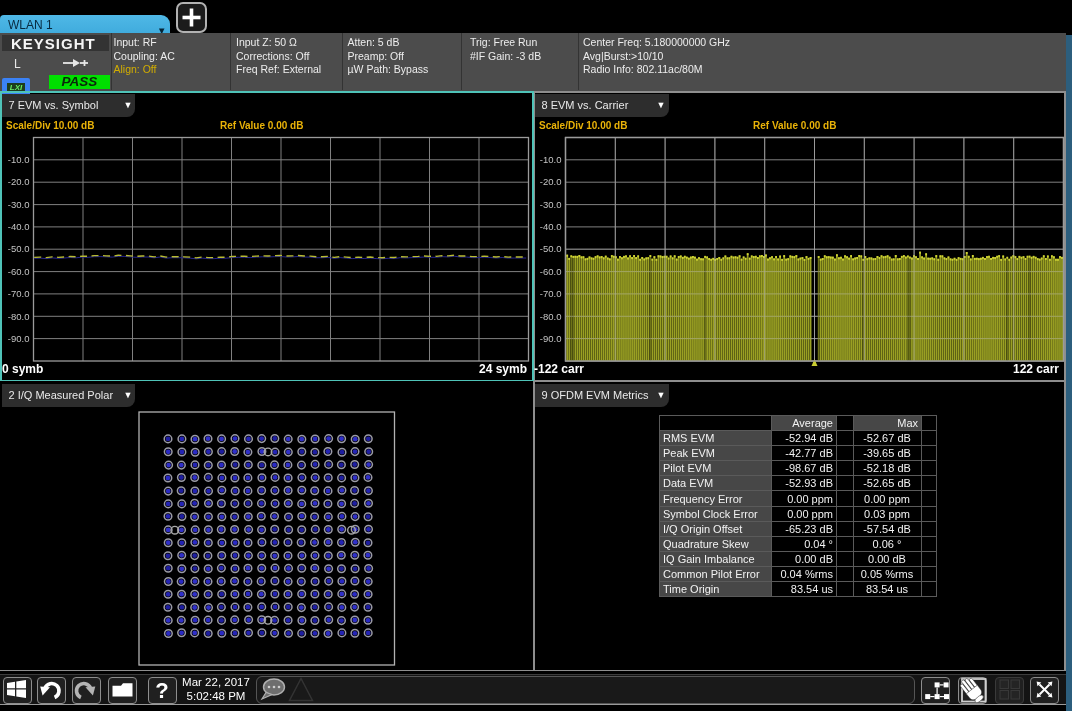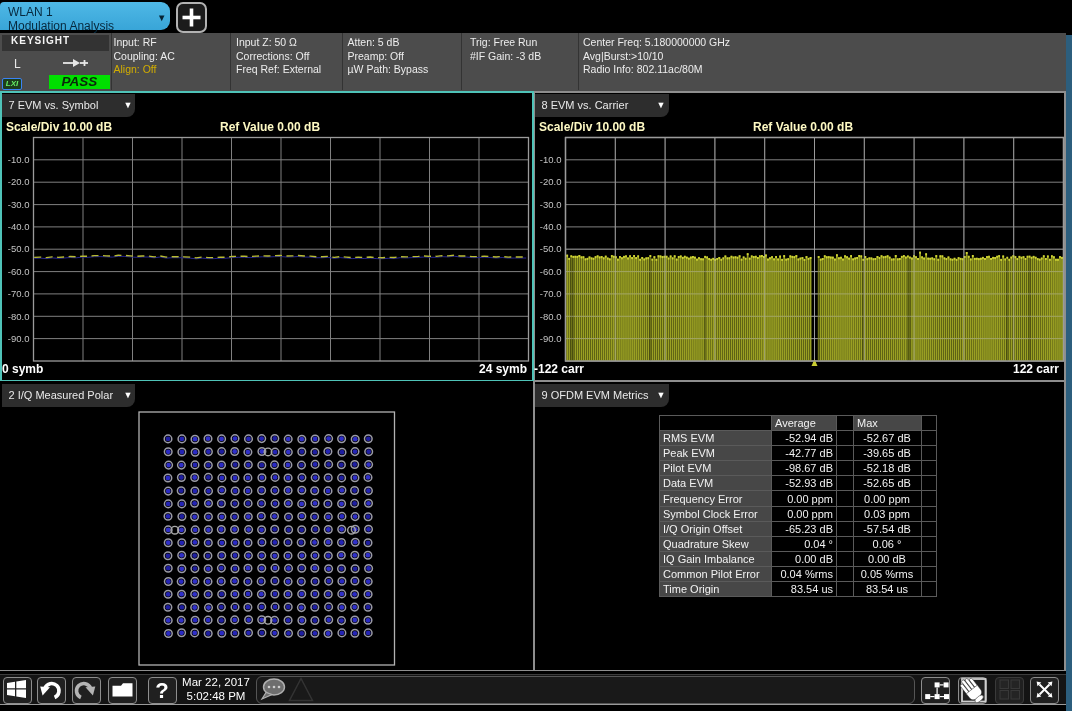--- a/index.html
+++ b/index.html
@@ -1,56 +1,56 @@
 <!DOCTYPE html>
 <html><head>
 <meta charset="utf-8">
 <style>
   html,body{margin:0;padding:0;background:#000;}
   #screen{position:relative;width:1072px;height:711px;background:#000;overflow:hidden;
           font-family:"Liberation Sans",sans-serif;}
   .abs{position:absolute;}
   
-  #tab{left:0;top:2px;width:170px;height:28px;background:linear-gradient(#4fb8e6,#38a5d8);
+  #tab{left:0;top:15px;width:170px;height:28px;background:linear-gradient(#4fb8e6,#38a5d8);
        border-radius:4px 9px 9px 0;color:#07293e;}
   #tab .t1{position:absolute;left:8px;top:2.5px;font-size:12px;}
   #tab .t2{position:absolute;left:8px;top:16.5px;font-size:12px;}
   #tab .ta{position:absolute;left:157px;top:10px;font-size:9.5px;color:#062334;}
   #plus{left:176px;top:2px;width:27px;height:27px;background:#1b1b1b;border:2px solid #b2b2b2;
         border-radius:7px;}
   
   #header{left:0;top:33px;width:1066px;height:58px;background:#4c4c4c;}
   #ksdark{left:2px;top:2px;width:107px;height:15.5px;background:#333;}
-  #kstxt{left:11px;top:1.5px;width:100px;font-size:10px;font-weight:bold;color:#f5f5f5;letter-spacing:1px;}
+  #kstxt{left:11px;top:1.5px;width:100px;font-size:15px;font-weight:bold;color:#f5f5f5;letter-spacing:1px;}
   #ksl{left:14px;top:24px;font-size:12px;color:#e8e8e8;}
-  #lxi{left:2px;top:45px;width:18px;height:10px;background:#1d3d1d;border:1px solid #3b82f6;
+  #lxi{left:2px;top:45px;width:18px;height:10px;background:#1d3d1d;border:5px solid #3b82f6;
        color:#6e6;font-size:8px;font-style:italic;font-weight:bold;text-align:center;line-height:10px;border-radius:2px;}
   #pass{left:49px;top:42px;width:61px;height:14px;background:#00df00;color:#0a280a;
         font-size:13.5px;font-weight:bold;font-style:italic;text-align:center;line-height:14px;}
   .hsep{top:33px;width:1px;height:57px;background:#333;}
   .hcol{top:36px;font-size:10.5px;color:#ededed;line-height:13.7px;white-space:pre;}
   .yel{color:#d3ae00;}
   
   .tealline{background:#4fc3b8;}
   .grayline{background:#8e8e8e;}
   
   .ptitle{height:23px;background:#2d2d2d;border-radius:0 0 8px 0;color:#e9e9e9;
           font-size:11px;line-height:23px;padding-left:7px;}
   .ptitle .arr{position:absolute;top:0px;font-size:9px;color:#fff;}
-  .sdlab{font-size:12px;font-weight:bold;color:#fef9c3;}
+  .sdlab{font-size:10px;font-weight:bold;color:#eab308;}
   .axlab{font-size:12px;font-weight:bold;color:#fff;}
   
   #tbl{left:659px;top:415px;border-collapse:collapse;font-size:11px;color:#f2f2f2;}
   #tbl td{border:1px solid #5a5a5a;height:14.1px;padding:0 3px;white-space:nowrap;}
   #tbl td.lab{background:#474747;width:105px;text-align:left;}
   #tbl td.val{background:#000;width:58px;text-align:right;}
   #tbl td.valm{background:#000;width:60px;text-align:center;padding-right:4px;}
   #tbl td.gap1{background:#000;width:10px;}
   #tbl td.gap2{background:#000;width:8px;}
-  #tbl td.hdr{background:#474747;text-align:left;}
+  #tbl td.hdr{background:#474747;text-align:right;}
   #tbl td.blank{background:#000;}
   
   #taskbar{left:0;top:674px;width:1066px;height:30px;background:#141414;border-top:1px solid #3c3c3c;}
   .tbtn{position:absolute;top:1.5px;width:27px;height:25px;background:#202020;border:1.4px solid #8e8e8e;border-radius:4px;}
   #datetxt{position:absolute;left:181px;top:0px;width:70px;color:#fff;font-size:11.5px;text-align:center;line-height:14px;}
   #longbar{position:absolute;left:256px;top:1px;width:657px;height:26px;background:#191919;border:1.5px solid #555;border-radius:6px;}
   #rightstrip{left:1066px;top:35px;width:6px;height:676px;background:#2c5e7d;}
 </style>
 </head>
 <body>

